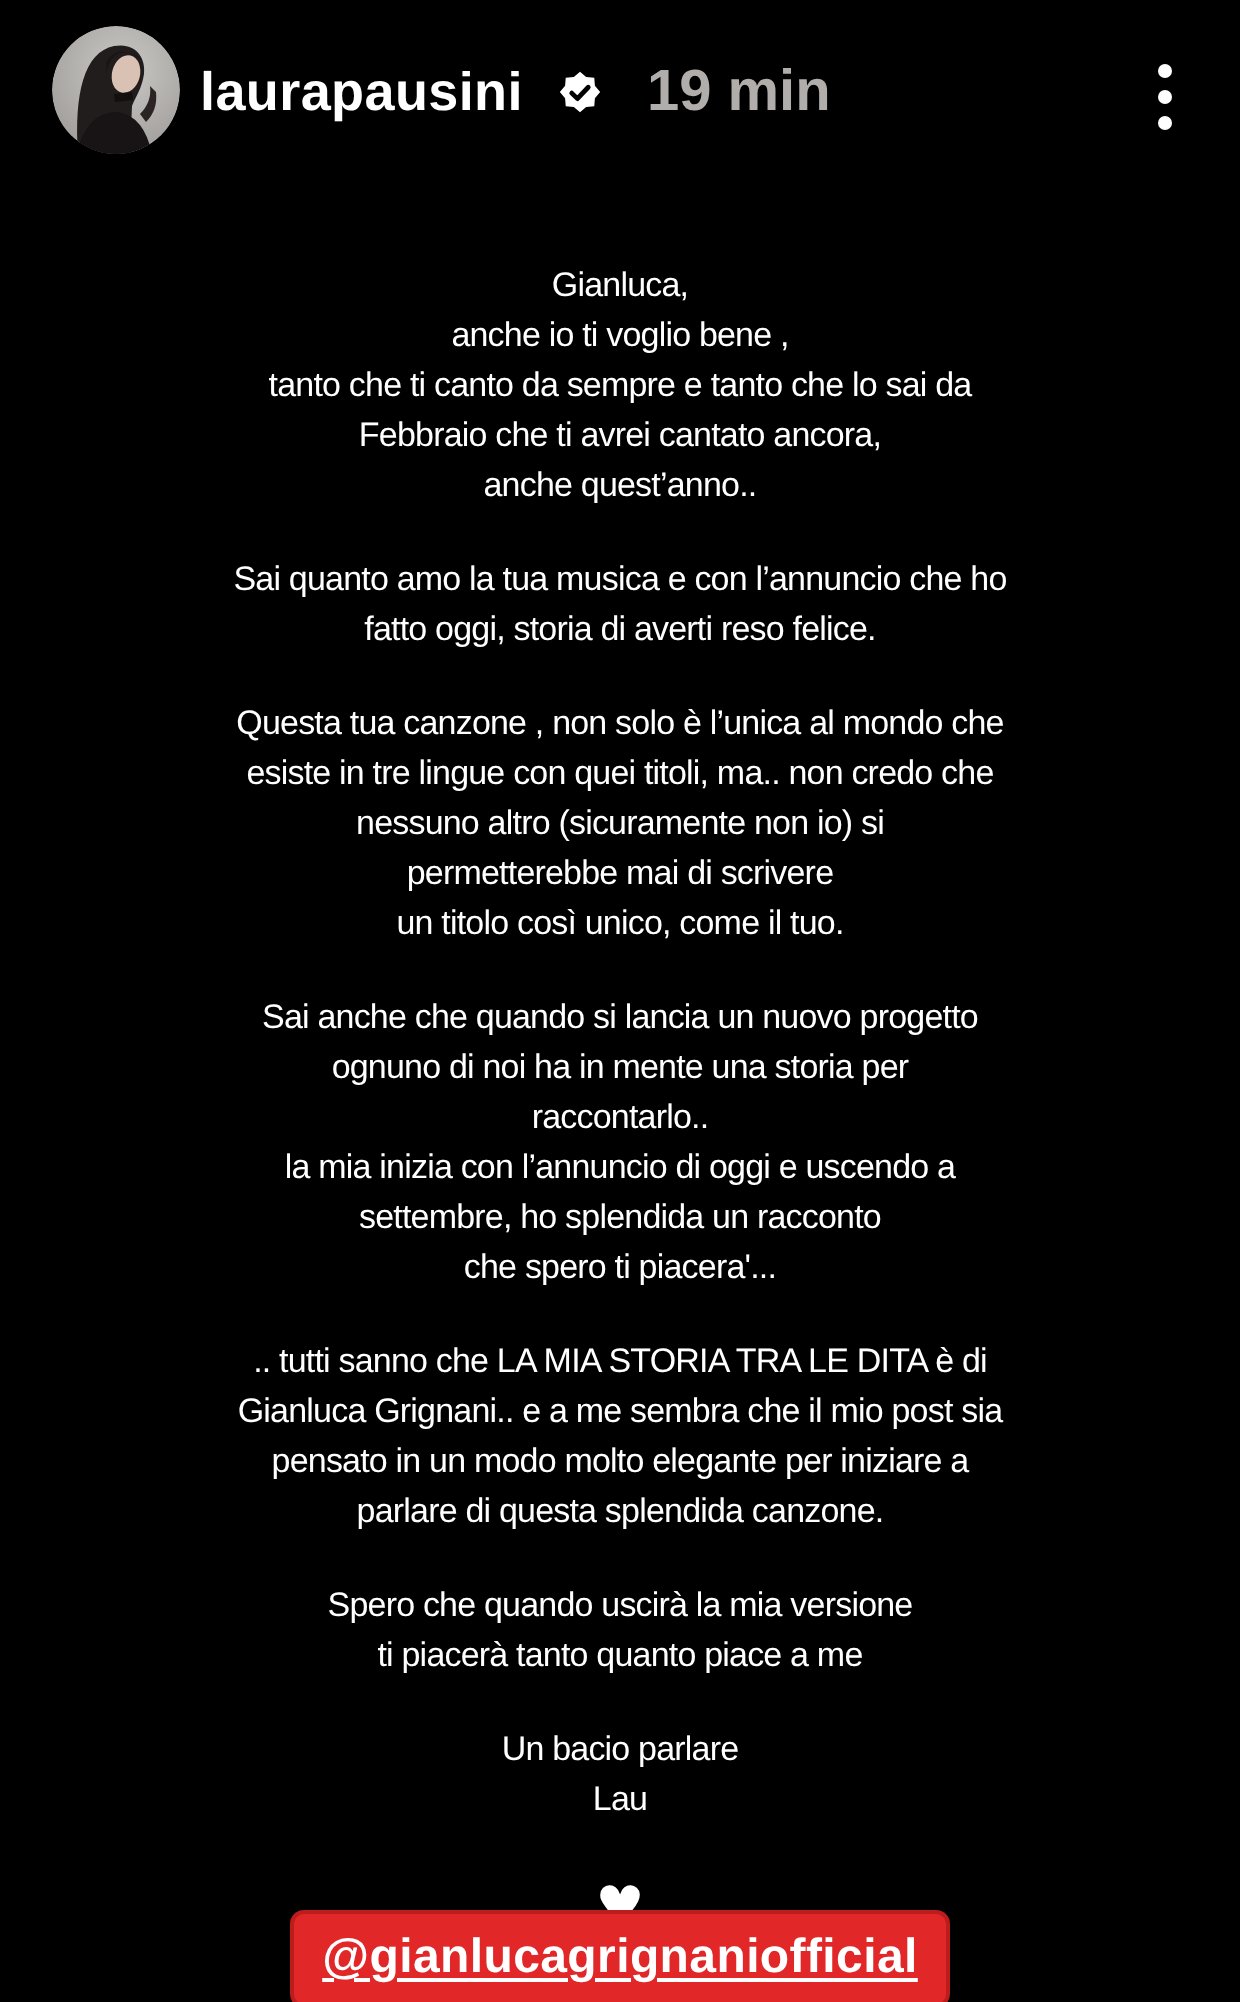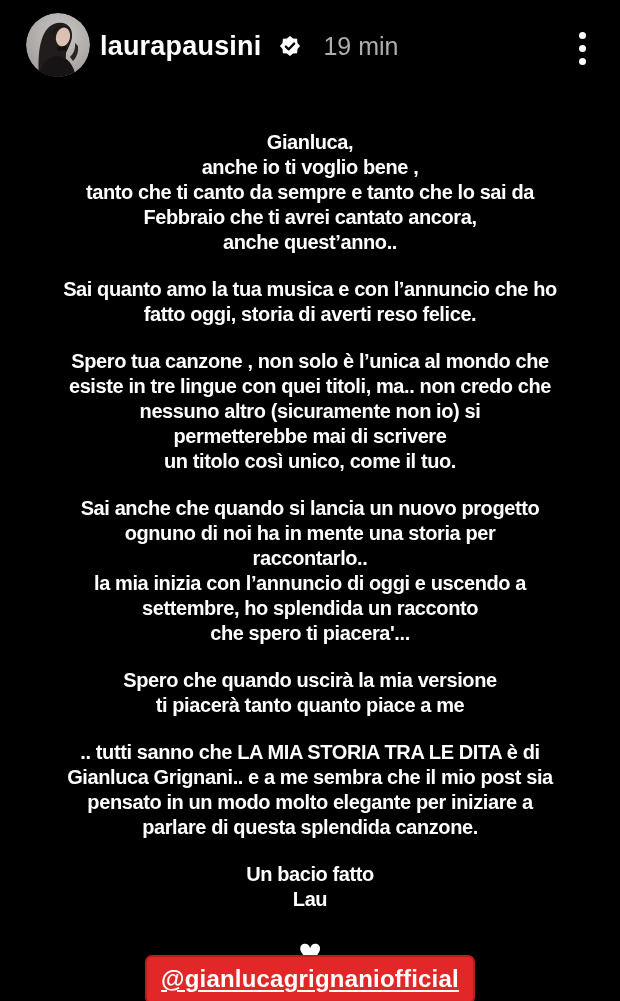--- a/index.html
+++ b/index.html
@@ -12,28 +12,28 @@
   .story{width:620px;height:1001px;background:var(--bg);position:relative;}
 
   
   .header{position:relative;height:92px;width:100%;}
   .avatar{position:absolute;left:26px;top:13px;width:64px;height:64px;border-radius:50%;
           overflow:hidden;cursor:pointer;}
   .avatar svg{display:block;width:100%;height:100%;}
   .name-row{position:absolute;left:100px;top:0;height:92px;display:flex;align-items:center;gap:18px;}
   .username{color:var(--text);font-size:27px;font-weight:bold;letter-spacing:0.2px;cursor:pointer;}
   .badge{width:22px;height:22px;display:inline-block;}
-  .timestamp{color:var(--timestamp);font-size:25px;font-weight:400;margin-left:4px;}
+  .timestamp{color:var(--timestamp);font-size:29px;font-weight:700;margin-left:4px;}
   .menu{position:absolute;right:26px;top:26px;width:24px;height:44px;display:flex;
         flex-direction:column;align-items:center;justify-content:center;gap:6px;cursor:pointer;}
   .menu i{width:7px;height:7px;border-radius:50%;background:var(--text);display:block;}
 
   
   .text-block{margin-top:38px;padding:0 28px;text-align:center;}
-  .para{color:var(--text);font-size:20px;font-weight:bold;line-height:25px;
+  .para{color:var(--text);font-size:17px;font-weight:normal;line-height:25px;
         letter-spacing:-0.4px;white-space:pre-line;margin-bottom:22px;}
   .para:last-of-type{margin-bottom:0;}
   .heart{color:var(--text);font-size:40px;line-height:36px;text-align:center;margin-top:2px;}
 
   
   .mention-wrap{position:absolute;left:0;right:0;top:955px;display:flex;justify-content:center;}
   .mention{background:var(--mention-bg);color:var(--text);font-size:24px;font-weight:bold;
            padding:8px 14px 9px 14px;border-radius:7px;text-decoration:underline;
            text-underline-offset:3px;text-decoration-thickness:2px;letter-spacing:0.2px;
            cursor:pointer;border:2px solid rgba(160,20,20,0.55);}
@@ -85,38 +85,38 @@
   </div>
 
   <div class="text-block">
     <div class="para">Gianluca,
 anche io ti voglio bene ,
 tanto che ti canto da sempre e tanto che lo sai da
 Febbraio che ti avrei cantato ancora,
 anche quest’anno..</div>
     <div class="para">Sai quanto amo la tua musica e con l’annuncio che ho
 fatto oggi, storia  di averti reso felice.</div>
-    <div class="para">Spero tua canzone ,  non solo è l’unica al mondo che
+    <div class="para">Questa tua canzone ,  non solo è l’unica al mondo che
 esiste in tre lingue con quei titoli, ma.. non credo che
 nessuno altro (sicuramente non io) si
 permetterebbe mai di scrivere
 un titolo così unico, come il tuo.</div>
     <div class="para">Sai anche che quando si lancia un nuovo progetto
 ognuno di noi ha in mente una storia per
 raccontarlo..
 la mia inizia con l’annuncio di oggi e uscendo a
 settembre, ho splendida un racconto
 che spero ti piacera'...</div>
-    <div class="para">Spero  che quando uscirà la mia versione
-ti piacerà tanto quanto  piace a me</div>
     <div class="para">.. tutti sanno che LA MIA STORIA TRA LE DITA è di
 Gianluca Grignani.. e a me sembra che il mio post sia
 pensato in un modo molto elegante per iniziare a
 parlare di questa splendida canzone.</div>
-    <div class="para">Un bacio fatto
+    <div class="para">Spero  che quando uscirà la mia versione
+ti piacerà tanto quanto  piace a me</div>
+    <div class="para">Un bacio parlare
 Lau</div>
     <div class="heart">♥</div>
   </div>
 
   <div class="mention-wrap">
     <span class="mention">@gianlucagrignaniofficial</span>
   </div>
 
 </div>
 

